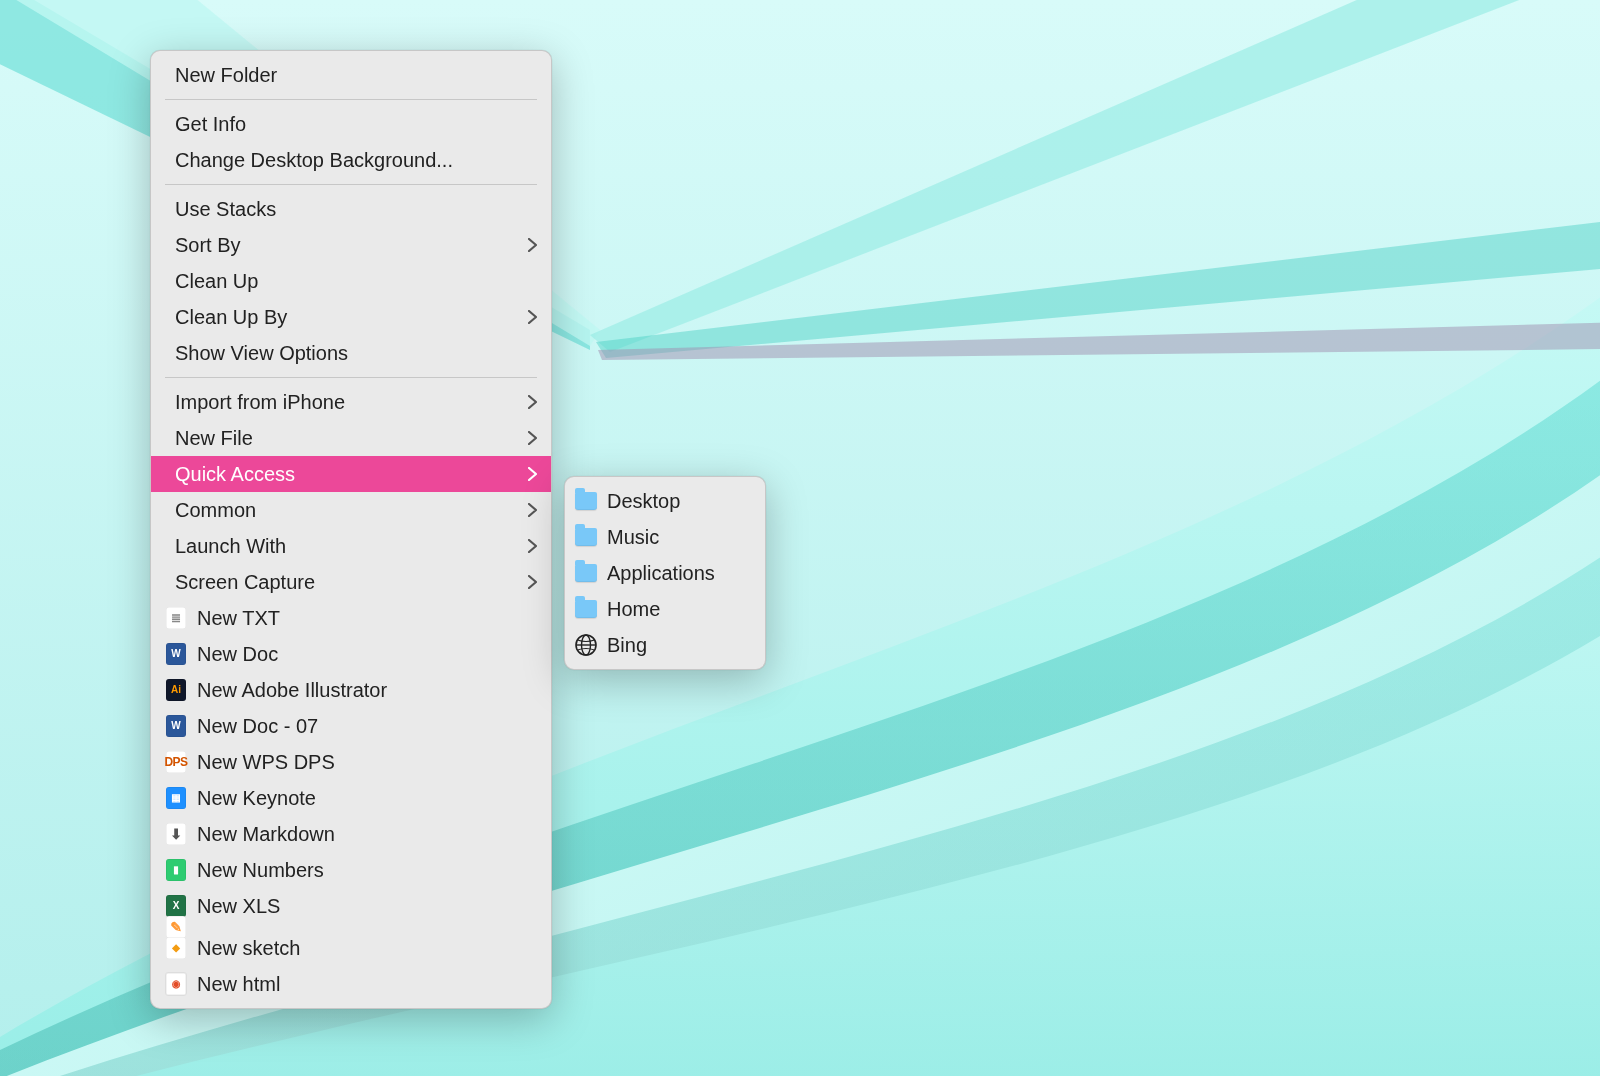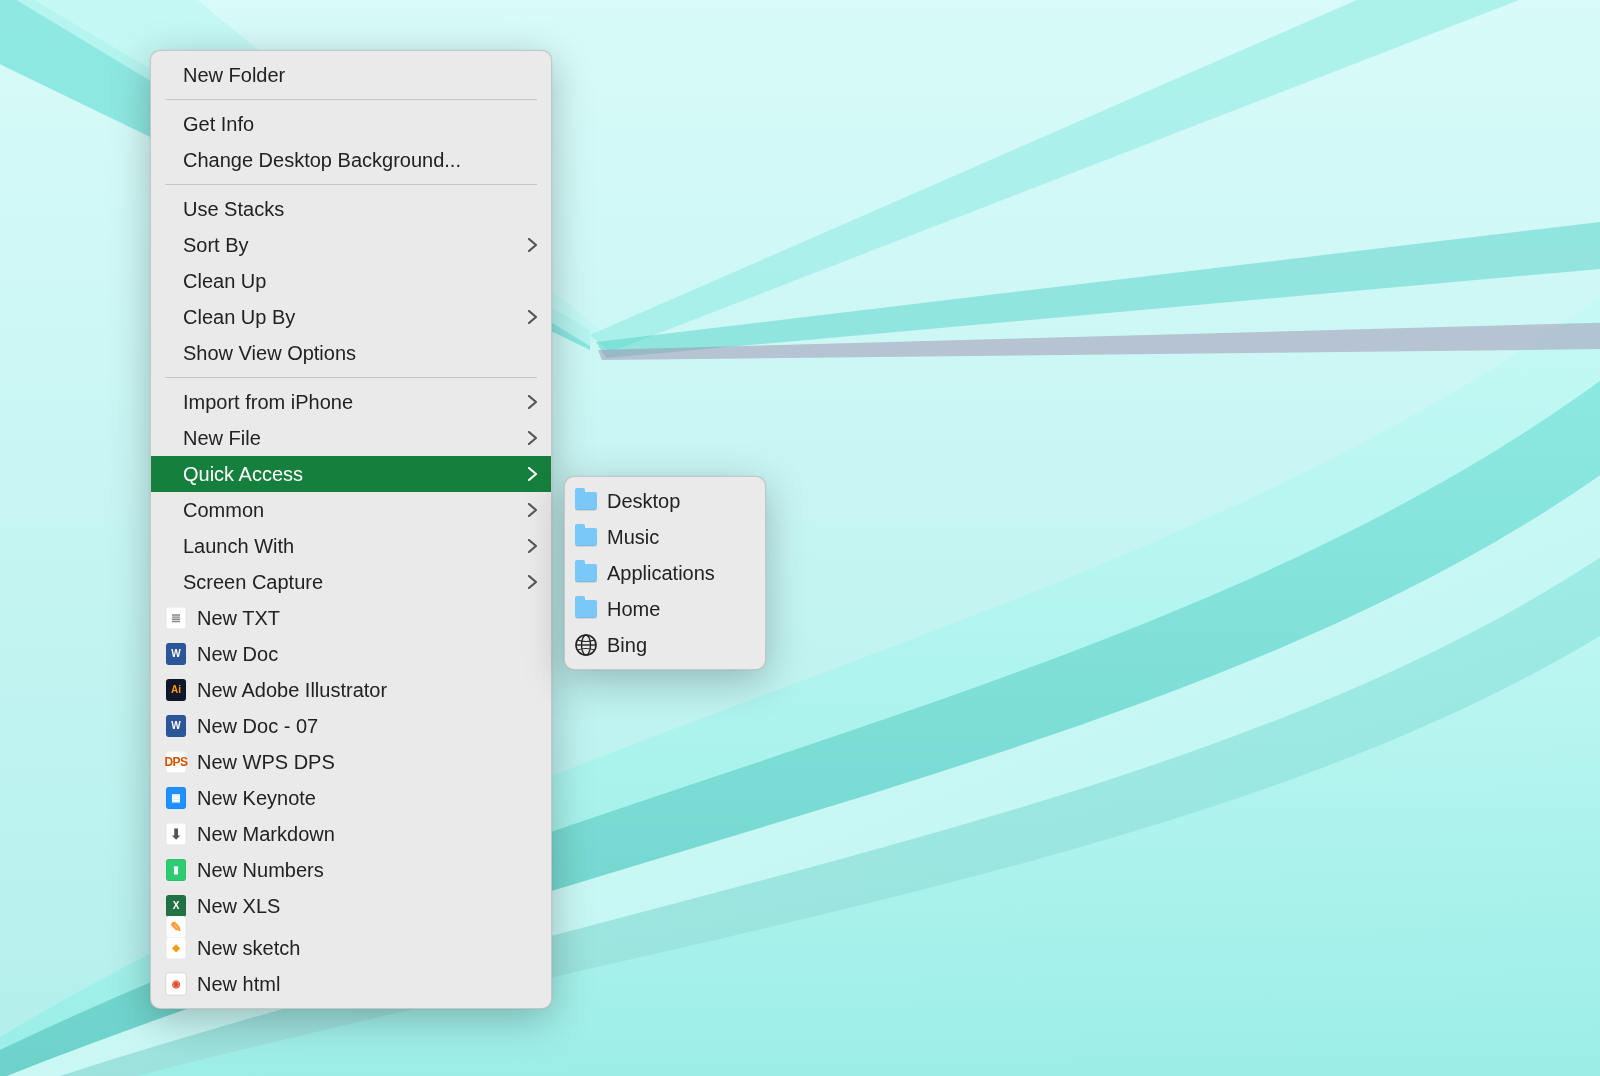--- a/index.html
+++ b/index.html
@@ -42,21 +42,21 @@
   }
   .sub-menu {
     top: 476px;
     left: 564px;
     width: 200px;
   }
 
   .menu-item {
     display: flex;
     align-items: center;
-    padding: 3px 14px 3px 32px;
+    padding: 3px 14px 3px 24px;
     font-size: 20px;
     line-height: 30px;
     cursor: default;
     position: relative;
   }
 
   .menu-item .label {
     flex: 1;
     white-space: nowrap;
   }
@@ -75,21 +75,21 @@
     justify-content: center;
     font-size: 14px;
   }
 
   .menu-item .chevron {
     margin-left: 12px;
     color: #555;
   }
 
   .menu-item.selected {
-    background: #15803d;
+    background: #ec4899;
     color: #fff;
   }
   .menu-item.selected .chevron {
     color: #fff;
   }
 
   .menu-divider {
     height: 0;
     border-top: 1px solid rgba(0,0,0,0.15);
     margin: 6px 14px;

